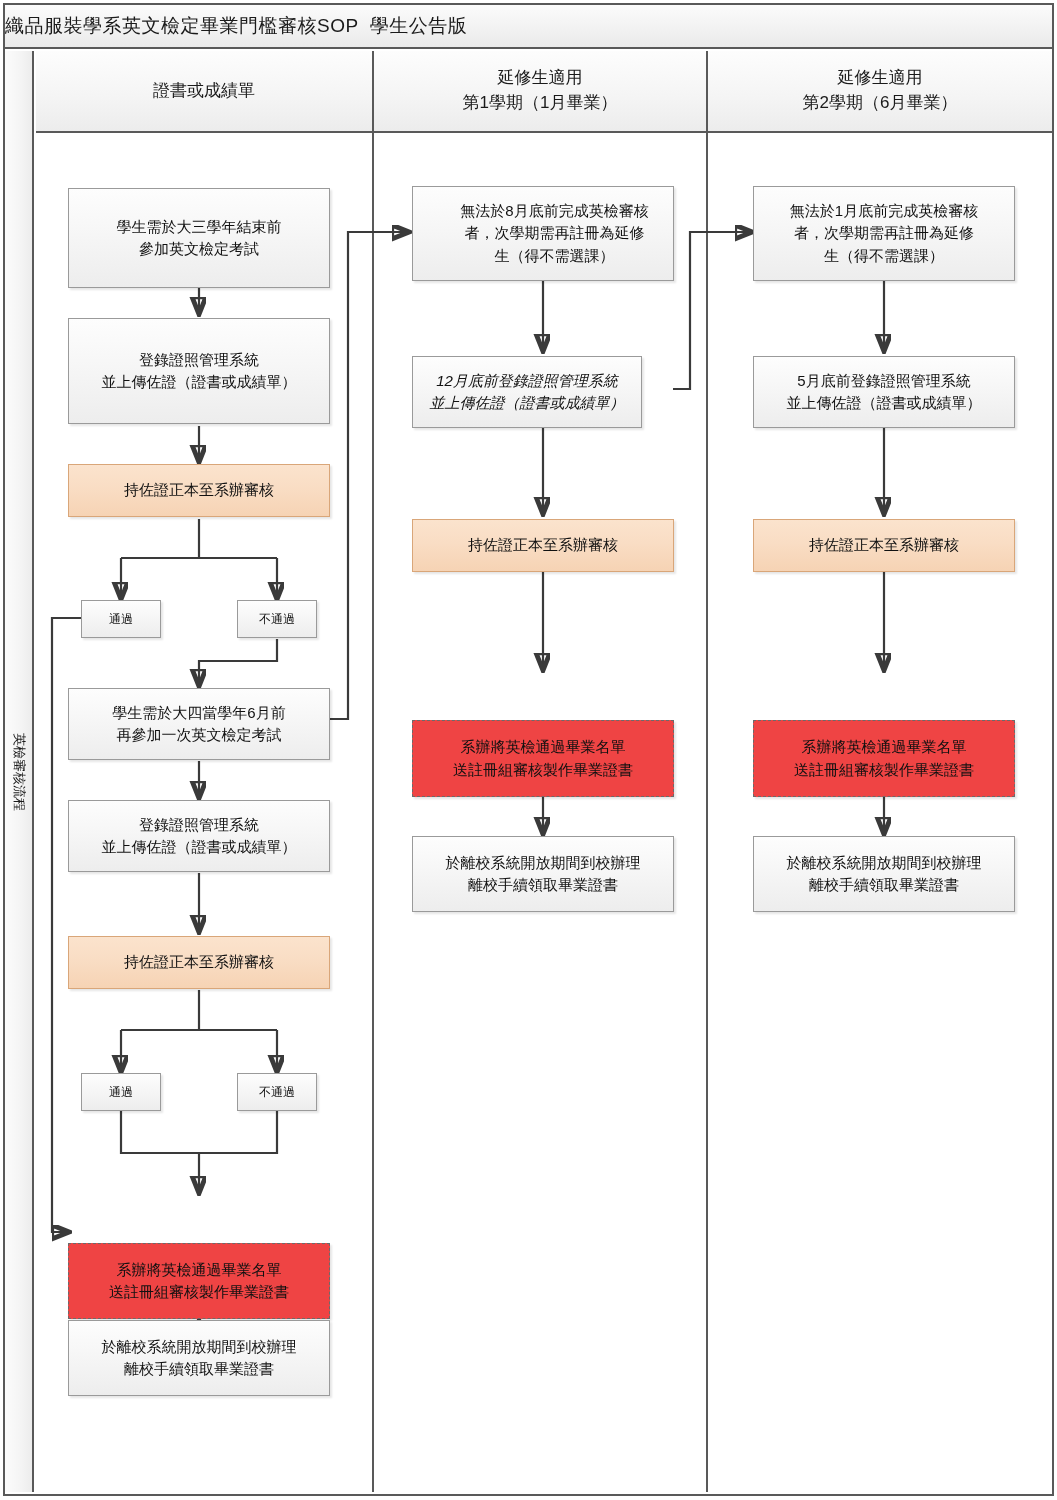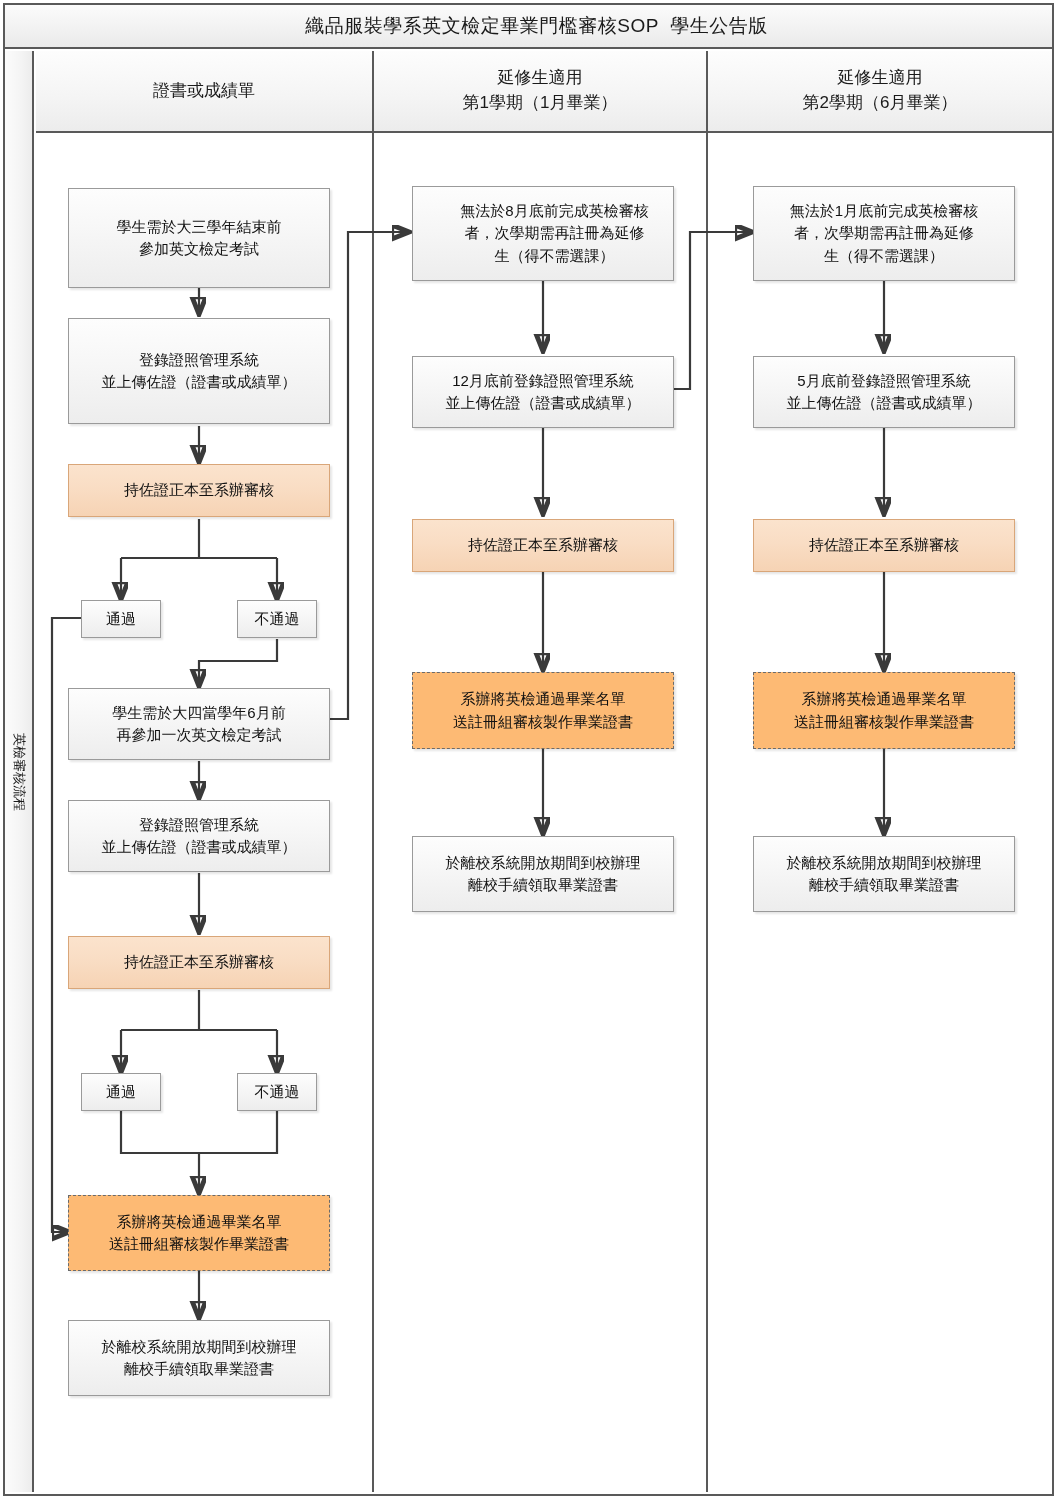--- a/index.html
+++ b/index.html
@@ -25,21 +25,21 @@
     background: #ffffff;
   }
 
   
   .title-bar {
     position: absolute;
     left: 5px; top: 5px;
     width: 1047px; height: 44px;
     background: linear-gradient(to bottom, #fbfbfb 0%, #f2f2f2 55%, #eaeaea 100%);
     border-bottom: 2px solid #595959;
-    display: flex; align-items: center; justify-content: center; padding-left: 16px;
+    display: flex; align-items: center; 
   }
   .title-text {
     font-size: 19px;
     color: #1a1a1a;
     letter-spacing: 0.5px;
     white-space: pre;
   }
 
   
   .side-strip {
@@ -97,26 +97,27 @@
     border: 1px solid #9a9a9a;
     box-shadow: 2px 2px 2px rgba(0,0,0,0.10);
   }
   .node.accent {
     background: linear-gradient(to bottom, #fbe3cd 0%, #f9ddc4 45%, #f6d3b4 100%);
     border: 1px solid #d9a679;
     box-shadow: 2px 2px 2px rgba(0,0,0,0.10);
     font-family: Liberation Serif, serif;
   }
   .node.dashed {
-    background: #fdba74;
+    background: #ef4444;
     border: 1px dashed #6b6b6b;
     box-shadow: 2px 2px 2px rgba(0,0,0,0.10);
+    margin-top: 48px;
   }
   .node.small {
-    font-size: 15px;
+    font-size: 12px;
   }
 
   
   svg.wires {
     position: absolute;
     left: 0; top: 0;
     width: 1057px; height: 1500px;
     pointer-events: none;
   }
   svg.wires path, svg.wires line { stroke: #3a3a3a; stroke-width: 2.2; fill: none; }
@@ -265,21 +266,21 @@
   </div>
 
   <div class="node proc" style="left:412px; top:186px; width:262px; height:95px;padding-left:29px;">
     <div>
       <div>無法於8月底前完成英檢審核</div>
       <div>者，次學期需再註冊為延修</div>
       <div>生（得不需選課）</div>
     </div>
   </div>
 
-  <div class="node proc" style="left:412px; top:356px; width:262px; height:72px;">
+  <div class="node proc" style="left:412px; top:356px; width:230px; height:72px;font-style:italic;">
     <div>
       <div>12月底前登錄證照管理系統</div>
       <div>並上傳佐證（證書或成績單）</div>
     </div>
   </div>
 
   <div class="node accent" style="left:412px; top:519px; width:262px; height:53px;">
     <div>持佐證正本至系辦審核</div>
   </div>
 

